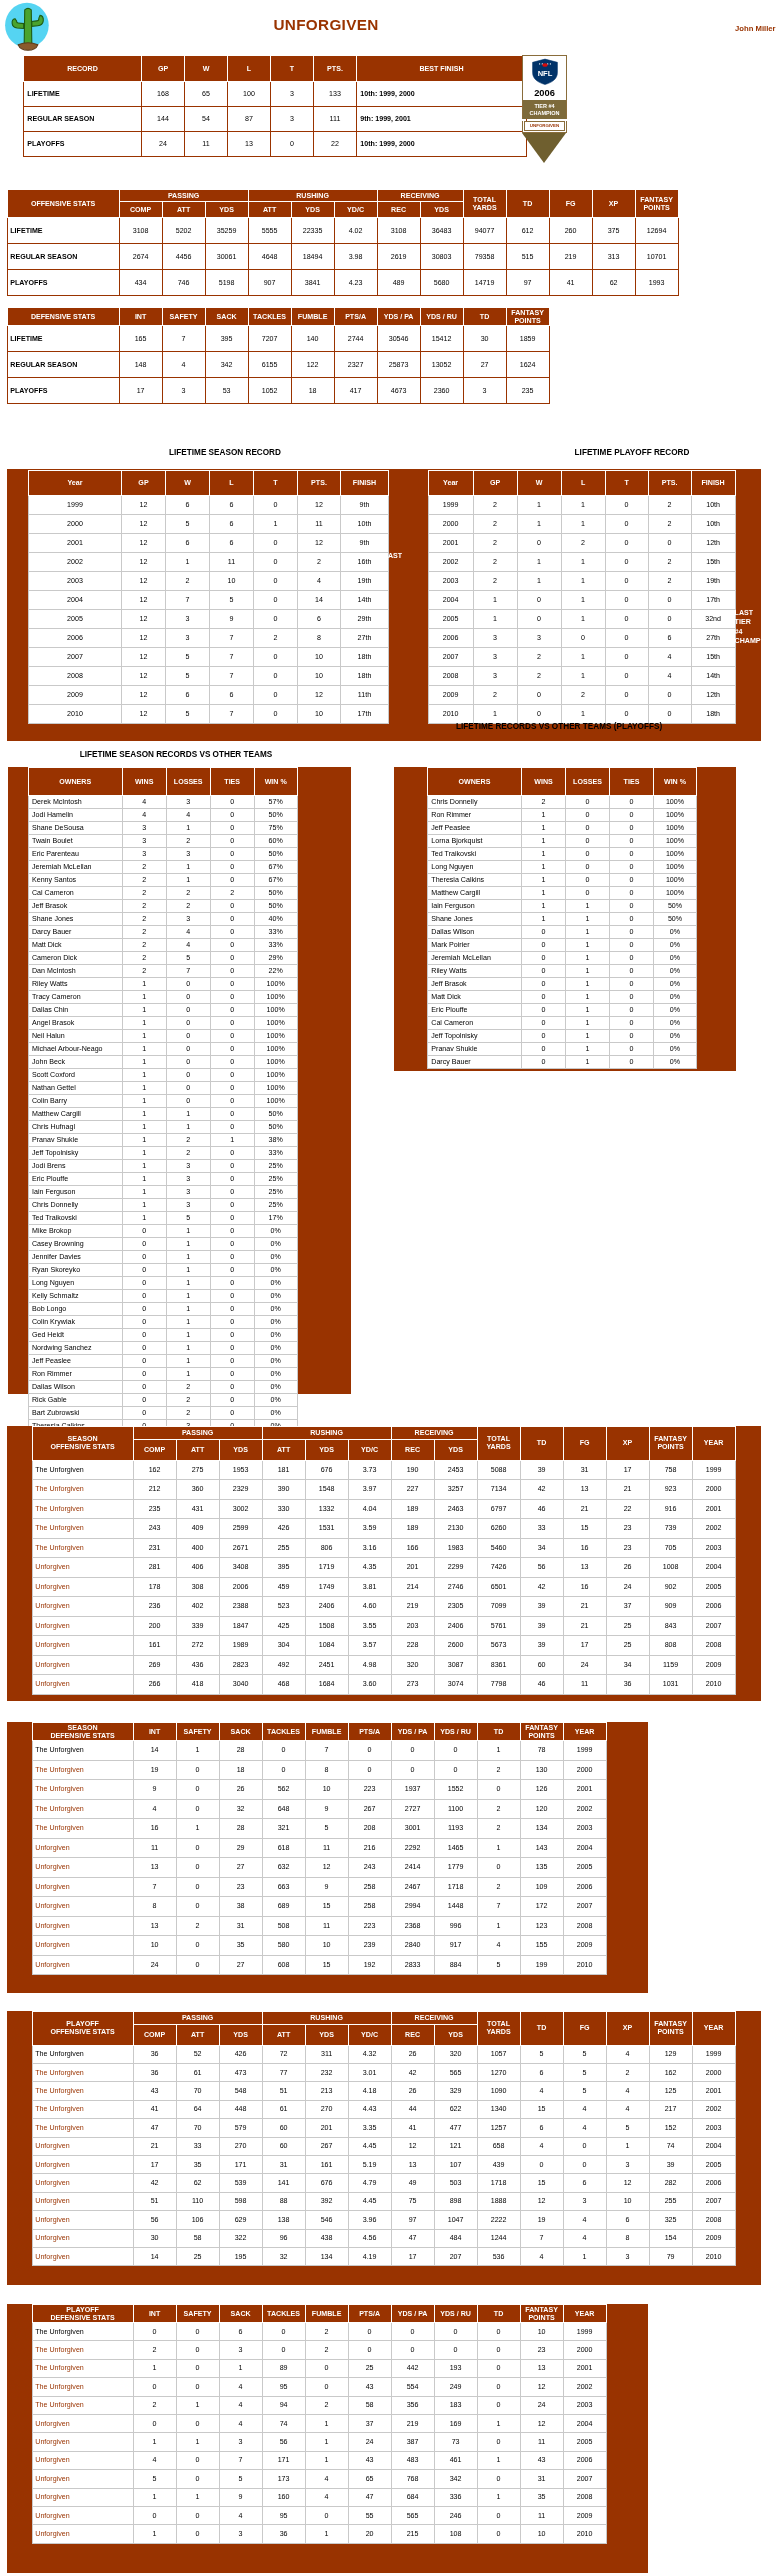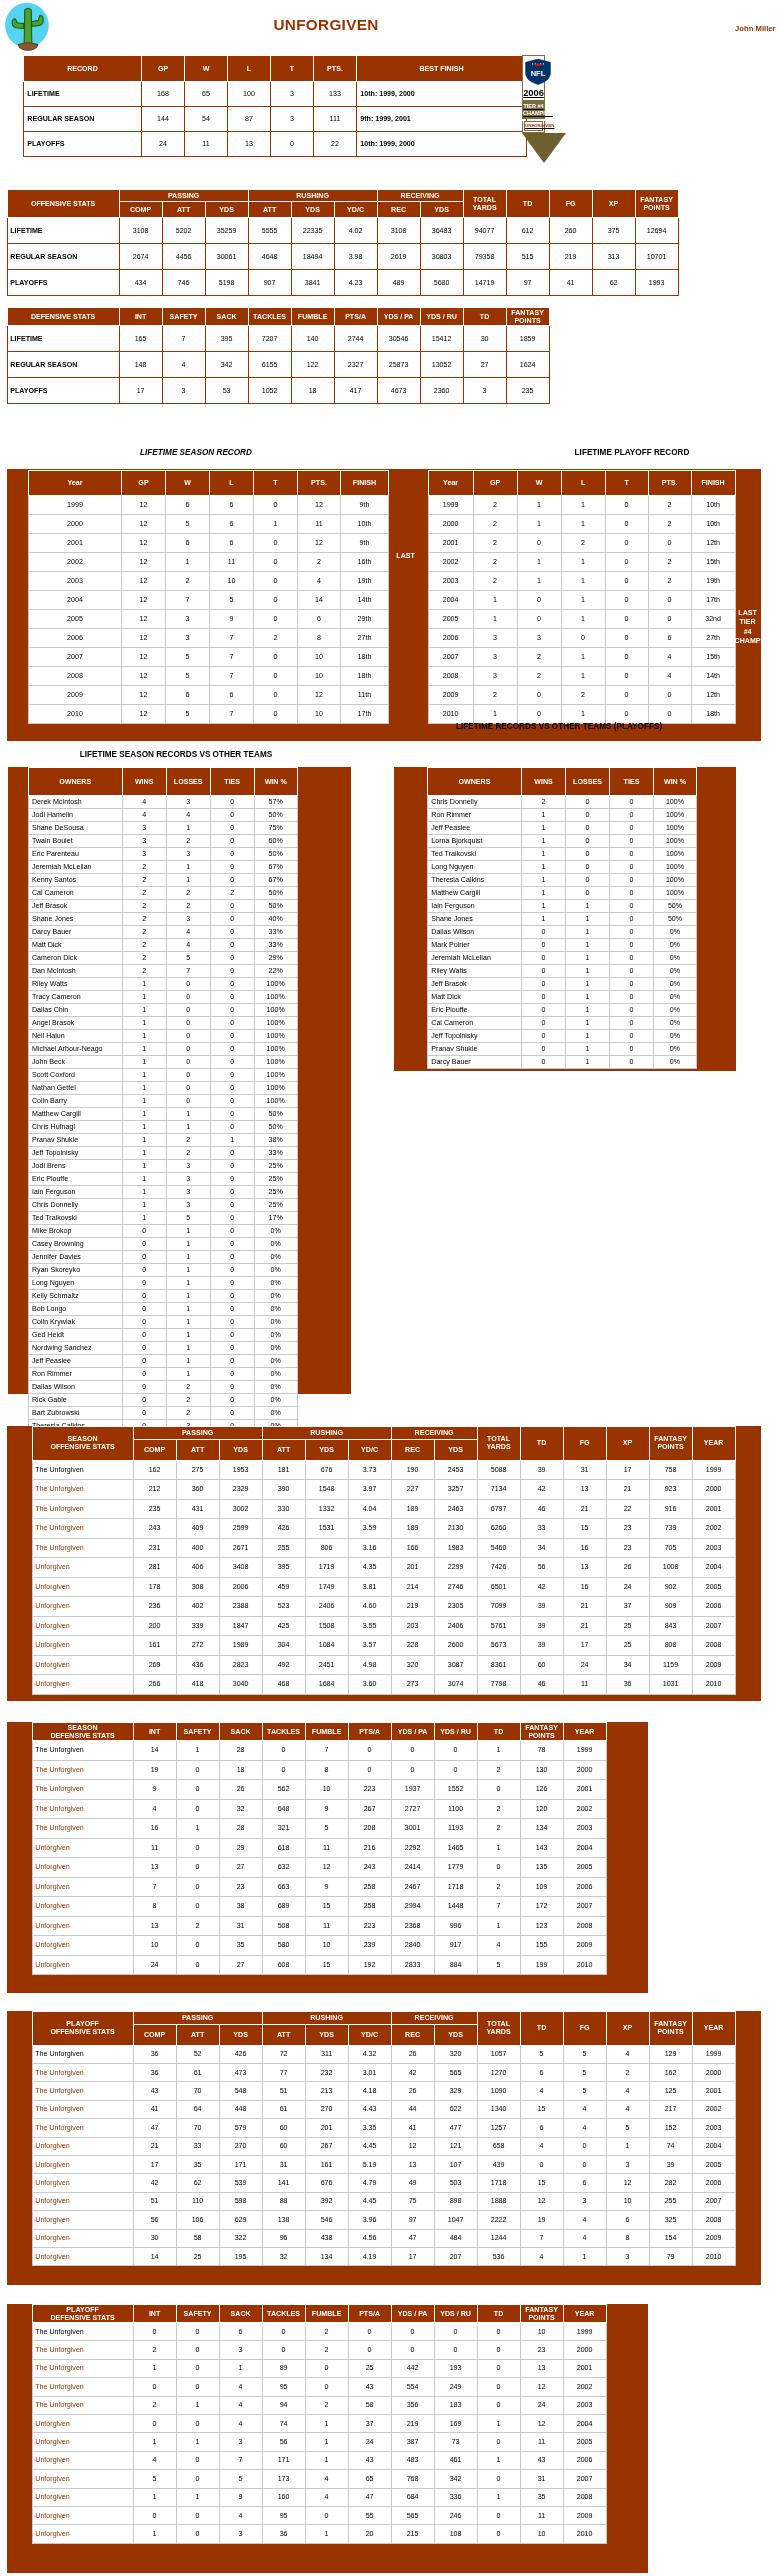--- a/index.html
+++ b/index.html
@@ -2,21 +2,21 @@
 <html style="font-size:8.8px"><head>
 <meta charset="utf-8">
 <style>
   html,body{margin:0;padding:0;background:#fff;font-family:"Liberation Sans",sans-serif;}
   #page{position:relative;width:780px;height:2576px;background:#fff;overflow:hidden;}
   .abs{position:absolute;}
   .brownbox{background:#993300;}
   .pagetitle{font-size:15.3px;font-weight:bold;color:#993300;text-align:center;letter-spacing:0.3px;}
   .ownername{font-size:7.7px;font-weight:bold;color:#993300;}
   .sectitle{font-size:8.2px;font-weight:bold;color:#000;text-align:center;white-space:nowrap;}
-  .sidelabel{color:#fff;font-weight:bold;font-size:7.1px;text-align:center;line-height:9.3px;}
+  .sidelabel{color:#fff;font-weight:bold;font-size:7.1px;text-align:left;line-height:9.3px;}
 
   table{border-collapse:collapse;table-layout:fixed;}
   th{font-size:7.1px;font-weight:bold;color:#fff;background:#993300;text-align:center;padding:0.5px 1.1px;}
   td{font-size:7.1px;color:#000;background:#fff;text-align:center;padding:0.5px 1.6px;overflow:hidden;white-space:nowrap;}
 
   table.grid-brown td{border:1.6px solid #993300;}
   table.grid-brown th{border:0.5px solid #fff;}
   table.grid-gray td{border:0.5px solid #c9c9c9;}
   table.grid-gray th{border:0.5px solid #fff;}
 
@@ -37,21 +37,21 @@
   .r31 td{height:16.4px;}
 
   .t-year th{height:23px;}
   .t-year td{height:17px;}
 
   .t-vs th{height:26px;}
   .t-vs td{height:11px;}
   .t-vs td:first-child{text-align:left;padding-left:3.3px;}
 
   
-  .badge{width:23px;text-decoration:underline;}
+  .badge{width:45px;}
   .badge .shieldbox{background:#fff;border:0.5px solid #8a6d3b;border-bottom:none;text-align:center;padding:2.2px 0 0 0;}
   .badge .year{font-size:9.3px;font-weight:bold;color:#000;padding:1.1px 0 2.2px 0;}
   .badge .band{background:#7d6a3a;color:#fff;font-size:5.5px;font-weight:bold;text-align:center;padding:2.2px 0;line-height:7.1px;border-left:0.5px solid #8a6d3b;border-right:0.5px solid #8a6d3b;}
   .badge .teamcell{background:#fff;border:0.5px solid #8a6d3b;margin:1.6px 1.1px;font-size:4.4px;font-weight:bold;color:#993300;text-align:center;padding:1.6px 0;}
   .badge .teamwrap{background:#fff;border-left:0.5px solid #8a6d3b;border-right:0.5px solid #8a6d3b;border-bottom:0.5px solid #8a6d3b;}
   .badge .pennant{width:0;height:0;border-left:22.4px solid transparent;border-right:22.4px solid transparent;border-top:30px solid #6f5f2f;}
 </style>
 </head>
 <body>
 
@@ -301,21 +301,21 @@
           <td>18</td>
           <td>417</td>
           <td>4673</td>
           <td>2360</td>
           <td>3</td>
           <td>235</td>
         </tr>
       </tbody>
     </table>
 
-  <div class="abs sectitle" style="left:59px;top:448px;width:274px;font-style:italic;">LIFETIME SEASON RECORD</div>
+  <div class="abs sectitle" style="left:88px;top:448px;width:274px;">LIFETIME SEASON RECORD</div>
   <div class="abs sectitle" style="left:495px;top:448px;width:274px;">LIFETIME PLAYOFF RECORD</div>
 
   <div class="abs brownbox" style="left:6.6px;top:469px;width:754px;height:272px;">
     <table class="abs grid-gray t-year" style="left:21.4px;top:1.1px;">
         <colgroup>
           <col style="width: 93px;">
           <col style="width: 44px;">
           <col style="width: 44px;">
           <col style="width: 44px;">
           <col style="width: 44px;">

